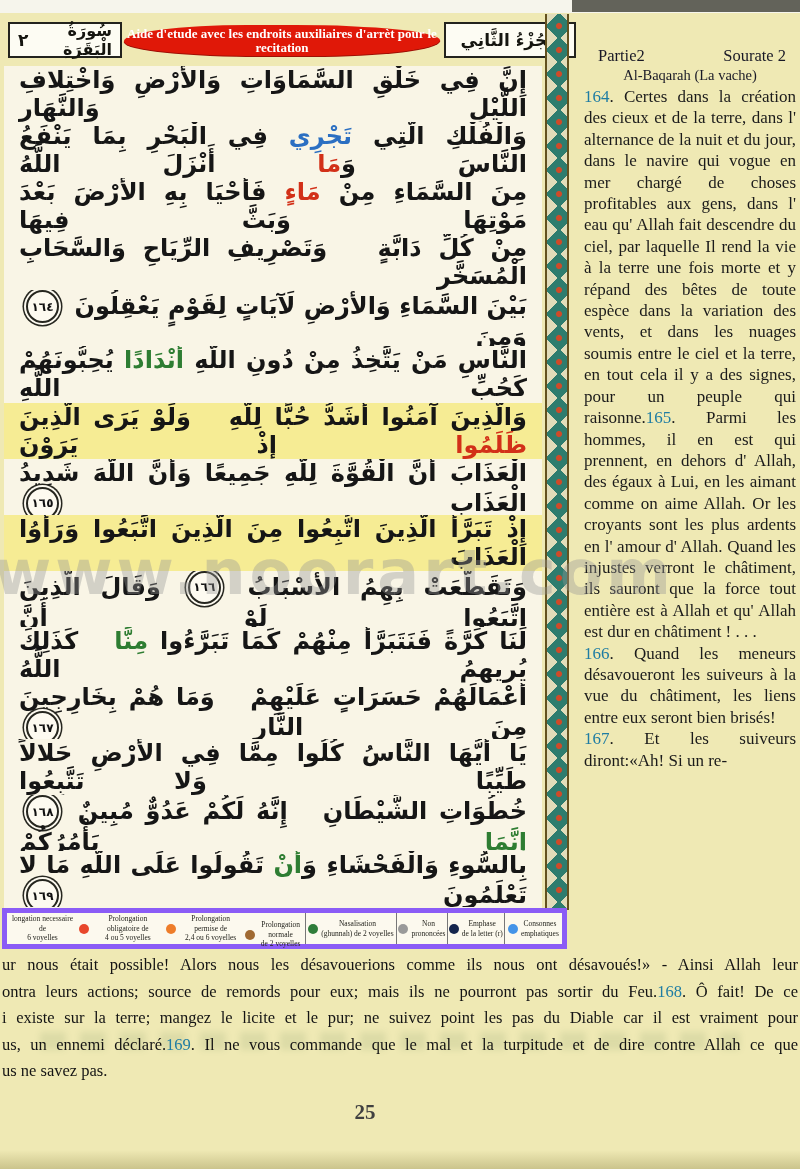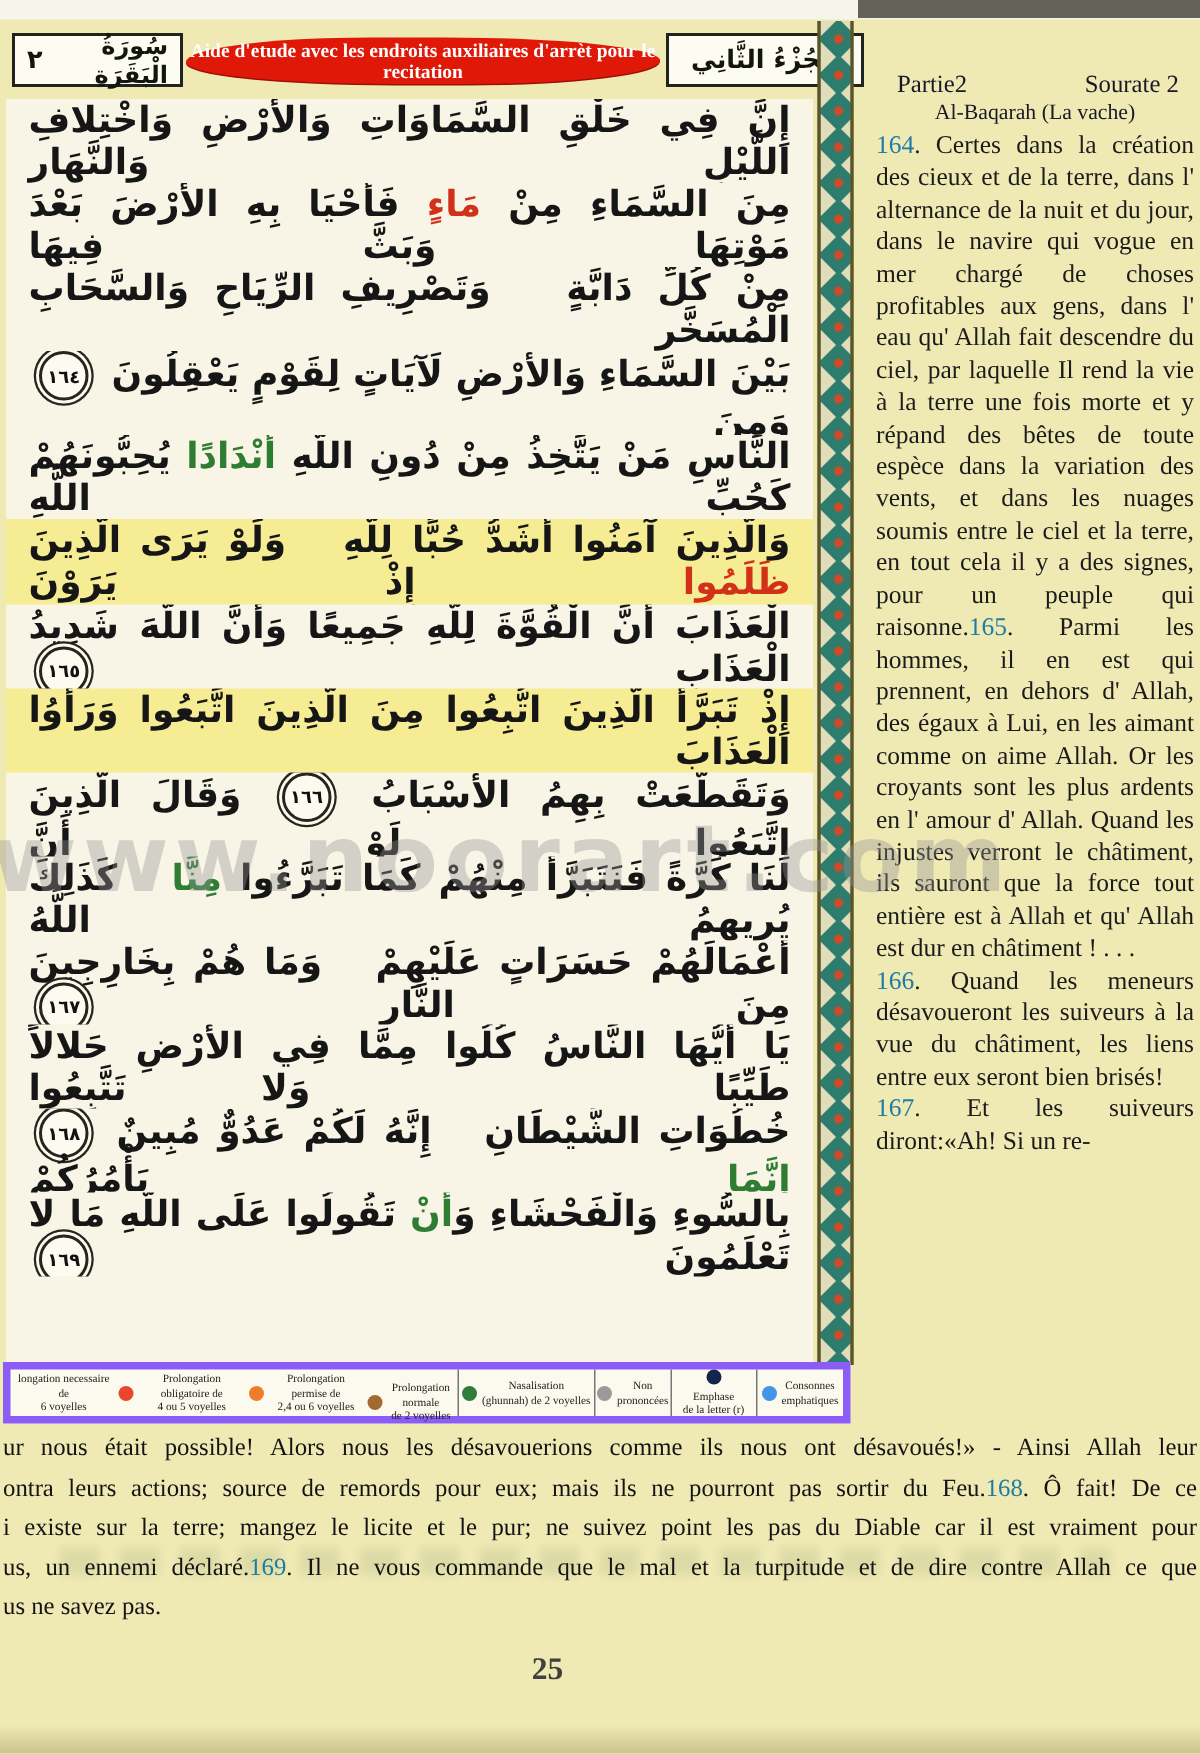--- a/index.html
+++ b/index.html
@@ -70,21 +70,21 @@
   .legend{position:absolute;left:2px;top:908px;width:565px;height:41px;background:#fcf9ee;
           border:5px solid #8b5cf6;display:flex;align-items:stretch;box-sizing:border-box;z-index:7;}
   .lg-item{display:flex;align-items:center;justify-content:center;gap:3px;box-sizing:border-box;
            padding:0 1px;}
   .lg-item:nth-child(1){width:72px;}
   .lg-item:nth-child(2){width:88px;}
   .lg-item:nth-child(3){width:80px;}
   .lg-item:nth-child(4){width:62px;margin-top:12px;}
   .lg-item:nth-child(5){width:93px;border-left:1px solid #777;}
   .lg-item:nth-child(6){width:51px;border-left:1px solid #777;}
-  .lg-item:nth-child(7){width:58px;border-left:1px solid #777;flex-direction:column;}
+  .lg-item:nth-child(7){width:58px;border-left:1px solid #777;}
   .lg-item:nth-child(8){width:59px;border-left:1px solid #777;}
   .lg-dot{width:10px;height:10px;border-radius:50%;flex:none;}
   .lg-txt{font:7.5px/9.5px "Liberation Serif",serif;color:#24241e;text-align:center;}
 
   
   .footer-text{position:absolute;left:2px;top:952px;width:796px;z-index:7;color:#141414;}
   .f-line{font:16.5px/26.6px "Liberation Serif",serif;height:26.6px;overflow:hidden;
           text-align:justify;text-align-last:justify;}
   .f-line.short{text-align-last:left;}
 
@@ -113,20 +113,21 @@
       <span>Partie2</span>
       <span>Sourate 2</span>
     </div>
     <div class="row2">Al-Baqarah (La vache)</div>
   </div>
 
   <div class="deco"></div>
 
   <div class="quran">
       <div class="q-line"><span>إِنَّ فِي خَلْقِ السَّمَاوَاتِ وَالأَرْضِ وَاخْتِلافِ اللَّيْلِ وَالنَّهَارِ</span></div>
+      <div class="q-line"><span>وَالْفُلْكِ الَّتِي </span><span style="color: rgb(43, 111, 194);">تَجْرِي</span><span> فِي الْبَحْرِ بِمَا يَنْفَعُ النَّاسَ وَ</span><span style="color: rgb(210, 48, 24);">مَا</span><span> أَنْزَلَ اللَّهُ</span></div>
       <div class="q-line"><span>مِنَ السَّمَاءِ مِنْ </span><span style="color: rgb(210, 48, 24);">مَاءٍ</span><span> فَأَحْيَا بِهِ الأَرْضَ بَعْدَ مَوْتِهَا وَبَثَّ فِيهَا</span></div>
       <div class="q-line"><span>مِنْ كُلِّ دَابَّةٍ&nbsp;&nbsp;&nbsp;وَتَصْرِيفِ الرِّيَاحِ وَالسَّحَابِ الْمُسَخَّرِ</span></div>
       <div class="q-line"><span>بَيْنَ السَّمَاءِ وَالأَرْضِ لَآيَاتٍ لِقَوْمٍ يَعْقِلُونَ </span><span class="medallion">١٦٤</span><span> وَمِنَ</span></div>
       <div class="q-line"><span>النَّاسِ مَنْ يَتَّخِذُ مِنْ دُونِ اللَّهِ </span><span style="color: rgb(46, 125, 50);">أَنْدَادًا</span><span> يُحِبُّونَهُمْ كَحُبِّ اللَّهِ</span></div>
       <div class="q-line hl"><span>وَالَّذِينَ آمَنُوا أَشَدُّ حُبًّا لِلَّهِ&nbsp;&nbsp;&nbsp;وَلَوْ يَرَى الَّذِينَ </span><span style="color: rgb(210, 48, 24);">ظَلَمُوا</span><span> إِذْ يَرَوْنَ</span></div>
       <div class="q-line"><span>الْعَذَابَ أَنَّ الْقُوَّةَ لِلَّهِ جَمِيعًا وَأَنَّ اللَّهَ شَدِيدُ الْعَذَابِ </span><span class="medallion">١٦٥</span></div>
       <div class="q-line hl"><span>إِذْ تَبَرَّأَ الَّذِينَ اتُّبِعُوا مِنَ الَّذِينَ اتَّبَعُوا وَرَأَوُا الْعَذَابَ</span></div>
       <div class="q-line"><span>وَتَقَطَّعَتْ بِهِمُ الأَسْبَابُ </span><span class="medallion">١٦٦</span><span> وَقَالَ الَّذِينَ اتَّبَعُوا لَوْ أَنَّ</span></div>
       <div class="q-line"><span>لَنَا كَرَّةً فَنَتَبَرَّأَ مِنْهُمْ كَمَا تَبَرَّءُوا </span><span style="color: rgb(46, 125, 50);">مِنَّا</span><span>&nbsp;&nbsp;&nbsp;كَذَلِكَ يُرِيهِمُ اللَّهُ</span></div>
       <div class="q-line"><span>أَعْمَالَهُمْ حَسَرَاتٍ عَلَيْهِمْ&nbsp;&nbsp;&nbsp;وَمَا هُمْ بِخَارِجِينَ مِنَ النَّارِ </span><span class="medallion">١٦٧</span></div>

